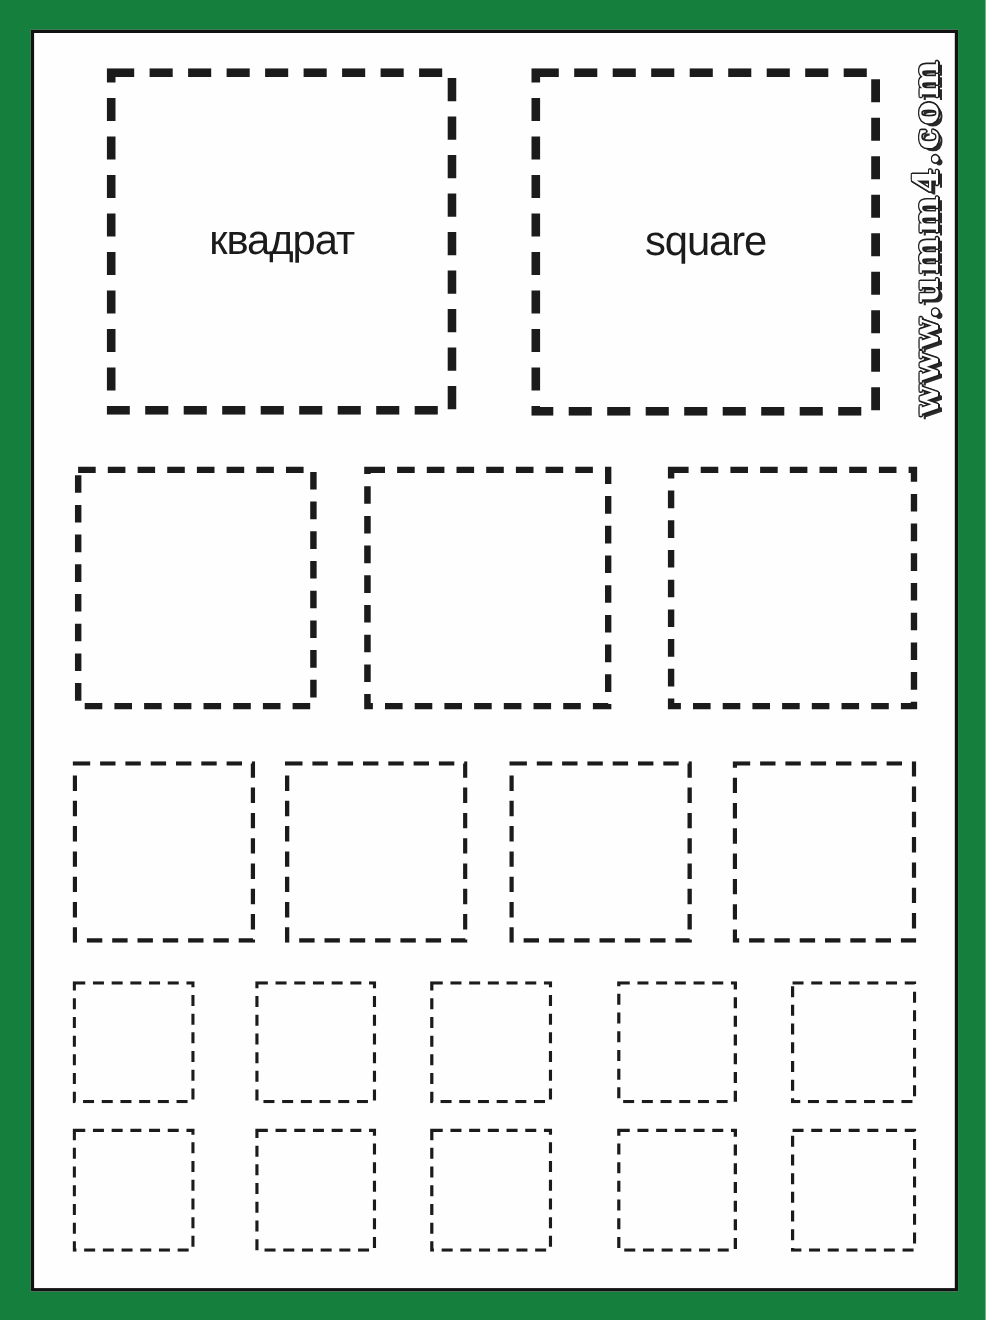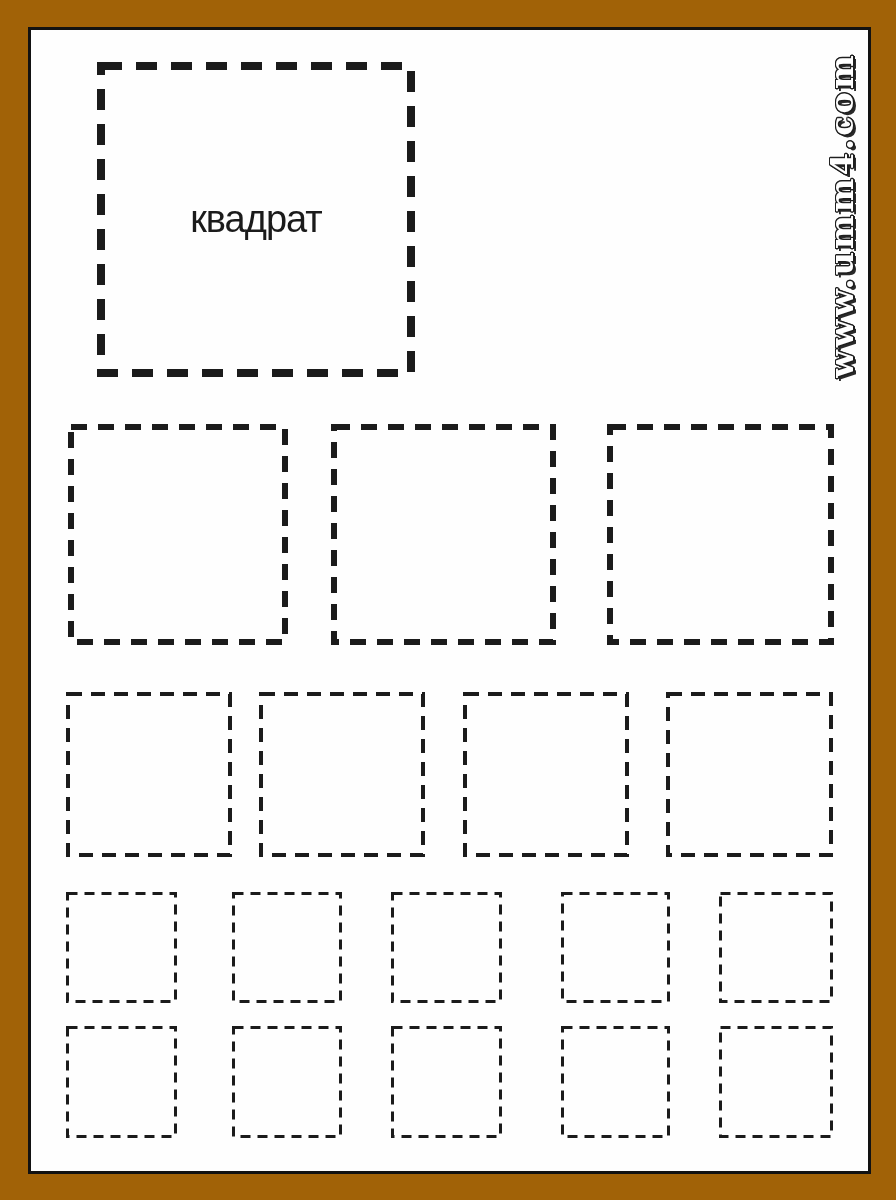--- a/index.html
+++ b/index.html
@@ -5,21 +5,21 @@
   html,body{margin:0;padding:0;}
   body{
     width:896px;height:1200px;
     background:#fafafa;
     font-family:"Liberation Sans", sans-serif;
     position:relative;
     overflow:hidden;
   }
   .scan{
     position:absolute;left:0;top:0;width:896px;height:1200px;
-    background:#a16207;
+    background:#15803d;
   }
   .frame{
     position:absolute;
     left:28px;top:27px;width:843px;height:1147px;
     box-sizing:border-box;
     border:3px solid #121212;
     background:#fefefe;
   }
   .square{position:absolute;}
   .square svg{position:absolute;left:0;top:0;display:block;}
@@ -57,20 +57,26 @@
 
 <div class="scan">
 
   <div class="frame"></div>
 
   <div class="square" style="left:97px;top:62px;width:318px;height:315px">
       <svg width="318" height="315">
         <rect x="4" y="4" width="310" height="307" fill="none" stroke="#1b1b1b" stroke-width="8" stroke-dasharray="21 14"></rect>
       </svg>
     <span class="sq-label">квадрат</span>
+  </div>
+  <div class="square" style="left:483px;top:62px;width:317px;height:316px">
+      <svg width="317" height="316">
+        <rect x="4" y="4" width="309" height="308" fill="none" stroke="#1b1b1b" stroke-width="8" stroke-dasharray="21 14"></rect>
+      </svg>
+    <span class="sq-label">square</span>
   </div>
 
   <div class="watermark">www.umm4.com</div>
 
   <div class="square" style="left:68px;top:424px;width:220px;height:221px">
       <svg width="220" height="221">
         <rect x="3" y="3" width="214" height="215" fill="none" stroke="#1b1b1b" stroke-width="6" stroke-dasharray="16 11"></rect>
       </svg>
     </div>
   <div class="square" style="left:331px;top:424px;width:225px;height:221px">

